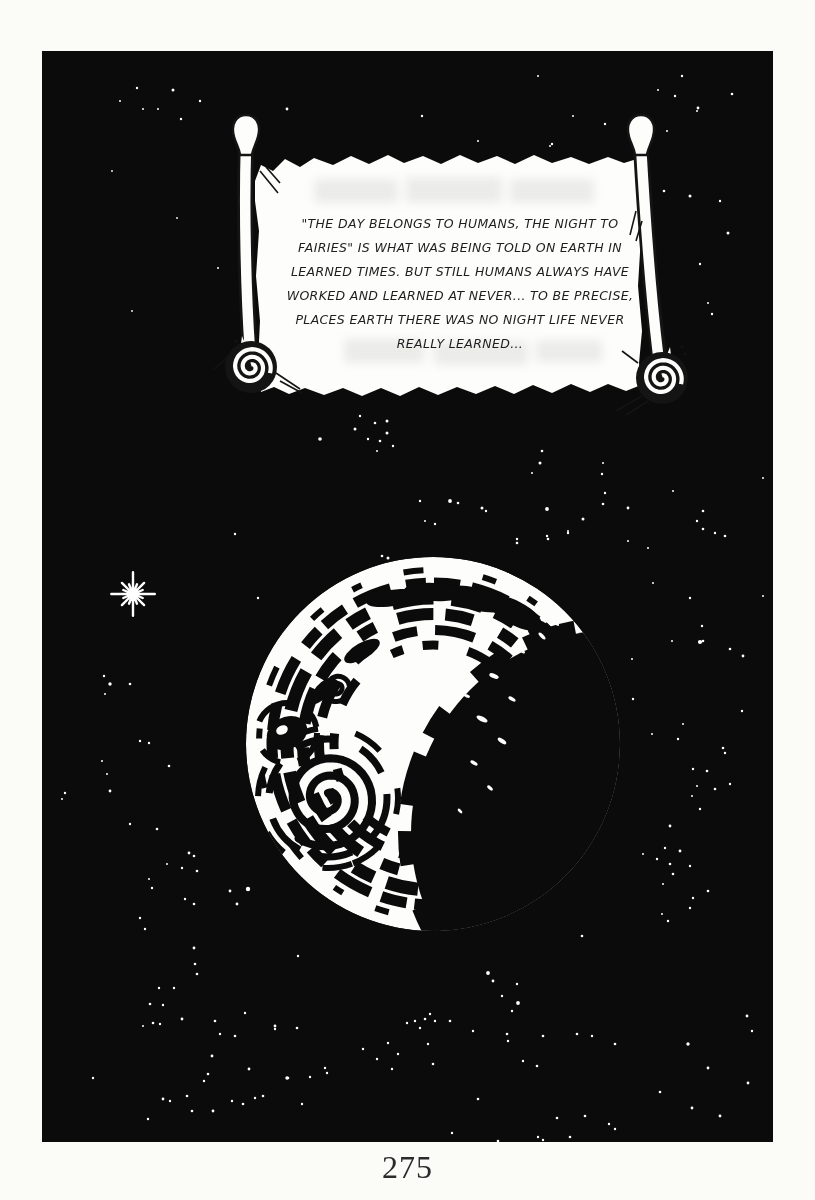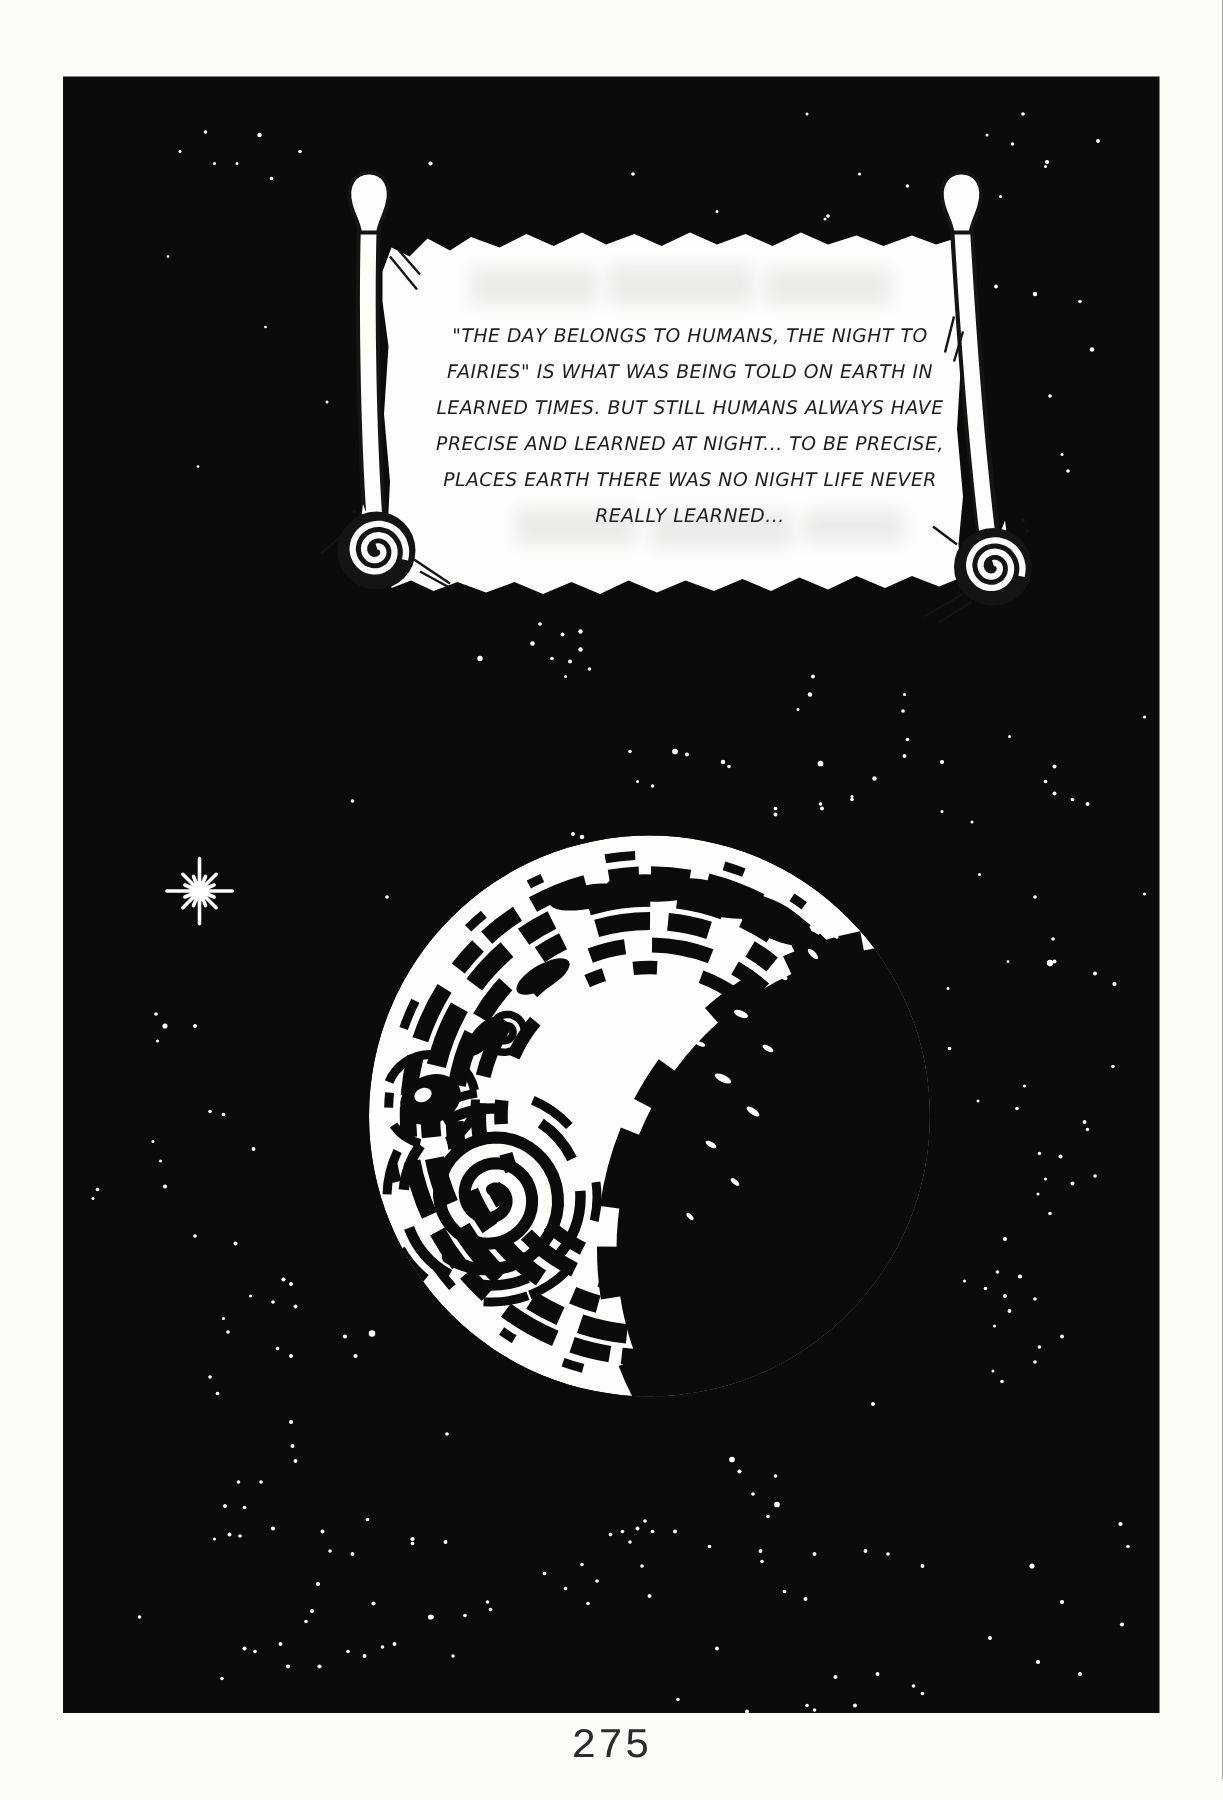--- a/index.html
+++ b/index.html
@@ -12,21 +12,21 @@
   .panel svg{position:absolute;left:0;top:0;}
   .caption{
     position:absolute;left:168px;top:161px;width:500px;
     text-align:center;font-style:italic;font-weight:500;
     font-size:12.5px;line-height:24px;letter-spacing:0.35px;color:var(--text);
     font-family:"DejaVu Sans",sans-serif;
   }
   .caption div{height:24px;white-space:nowrap;}
   .page-number{
     position:absolute;left:0;top:1149px;width:815px;text-align:center;
-    font-family:Liberation Mono, monospace;font-size:28px;color:#2b2b2b;letter-spacing:1px;
+    font-family:Liberation Serif, serif;font-size:32px;color:#2b2b2b;letter-spacing:1px;
   }
 </style>
 </head>
 <body>
 
 <div class="page">
   <div class="panel">
     <svg width="731" height="1091" viewBox="0 0 731 1091">
       <defs>
         <clipPath id="disc">
@@ -365,20 +365,20 @@
           <circle cx="640" cy="296" r="1.3" fill="#141414"></circle>
           <circle cx="643" cy="303" r="1.3" fill="#141414"></circle>
         </g>
       </g>
     </svg>
 
     <div class="caption">
       <div>"THE DAY BELONGS TO HUMANS, THE NIGHT TO</div>
       <div>FAIRIES" IS WHAT WAS BEING TOLD ON EARTH IN</div>
       <div>LEARNED TIMES. BUT STILL HUMANS ALWAYS HAVE</div>
-      <div>PRECISE AND LEARNED AT NIGHT... TO BE PRECISE,</div>
+      <div>WORKED AND LEARNED AT NEVER... TO BE PRECISE,</div>
       <div>PLACES EARTH THERE WAS NO NIGHT LIFE NEVER</div>
       <div>REALLY LEARNED...</div>
     </div>
   </div>
 
   <div class="page-number">275</div>
 </div>
 
 </body></html>

